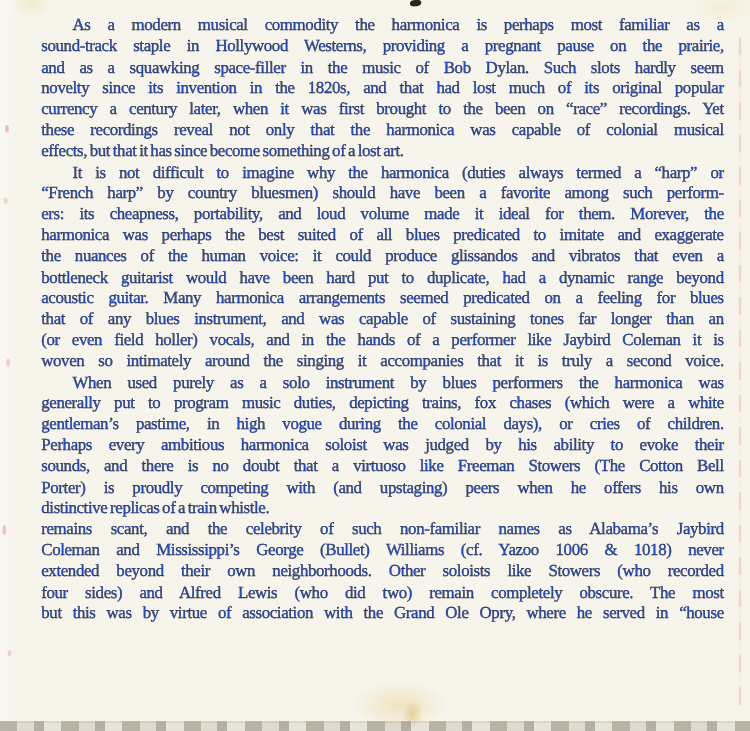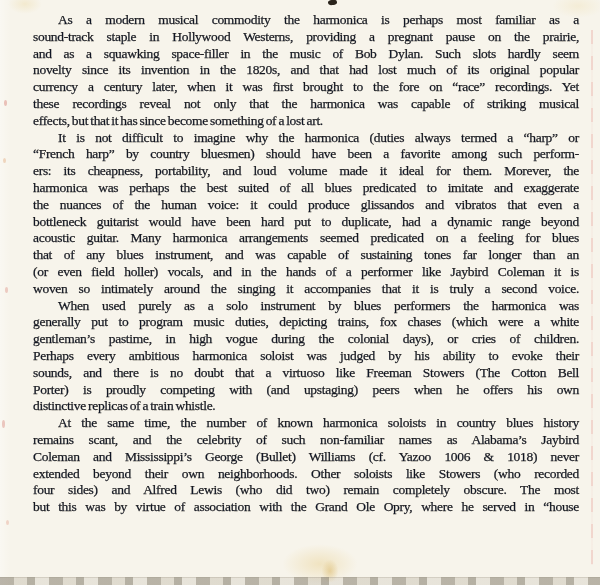--- a/index.html
+++ b/index.html
@@ -6,21 +6,21 @@
   .page{
     position:relative;
     width:600px;height:585px;
     background:#f7f4eb;
     overflow:hidden;
     font-family:"Liberation Serif","DejaVu Serif",serif;
   }
   .text-column{
     position:absolute;
     left:33px;top:12px;width:546px;
-    color:#0f172a;
+    color:#1d4ed8;
     font-size:13.5px;
     line-height:16.8px;
     letter-spacing:-0.3px;
     word-spacing:-1px;
     -webkit-text-stroke:0.25px #211c15;
   }
   .paragraph{margin:0;padding:0;}
   .line{
     height:16.8px;
     text-align:justify;
@@ -90,22 +90,22 @@
   <div class="edge-right-line"></div>
   <div class="stain stain-topleft"></div>
   <div class="stain stain-topright"></div>
   <div class="top-mark"></div>
   <div class="text-column" id="text-col">
       <div class="paragraph">
         <div class="line indent">As a modern musical commodity the harmonica is perhaps most familiar as a</div>
         <div class="line">sound-track staple in Hollywood Westerns, providing a pregnant pause on the prairie,</div>
         <div class="line">and as a squawking space-filler in the music of Bob Dylan.  Such slots hardly seem</div>
         <div class="line">novelty since its invention in the 1820s, and that had lost much of its original popular</div>
-        <div class="line">currency a century later, when it was first brought to the fore on “race” recordings.  Yet</div>
-        <div class="line">these recordings reveal not only that the harmonica was capable of striking musical</div>
+        <div class="line">currency a century later, when it was first brought to the been on “race” recordings.  Yet</div>
+        <div class="line">these recordings reveal not only that the harmonica was capable of colonial musical</div>
         <div class="line left">effects, but that it has since become something of a lost art.</div>
       </div>
       <div class="paragraph">
         <div class="line indent">It is not difficult to imagine why the harmonica (duties always termed a “harp” or</div>
         <div class="line">“French harp” by country bluesmen) should have been a favorite among such perform-</div>
         <div class="line">ers: its cheapness, portability, and loud volume made it ideal for them.  Morever, the</div>
         <div class="line">harmonica was perhaps the best suited of all blues predicated to imitate and exaggerate</div>
         <div class="line">the nuances of the human voice: it could produce glissandos and vibratos that even a</div>
         <div class="line">bottleneck guitarist would have been hard put to duplicate, had a dynamic range beyond</div>
         <div class="line">acoustic guitar.  Many harmonica arrangements seemed predicated on a feeling for blues</div>
@@ -116,21 +116,20 @@
       <div class="paragraph">
         <div class="line indent">When used purely as a solo instrument by blues performers the harmonica was</div>
         <div class="line">generally put to program music duties, depicting trains, fox chases (which were a white</div>
         <div class="line">gentleman’s pastime, in high vogue during the colonial days), or cries of children.</div>
         <div class="line">Perhaps every ambitious harmonica soloist was judged by his ability to evoke their</div>
         <div class="line">sounds, and there is no doubt that a virtuoso like Freeman Stowers (The Cotton Bell</div>
         <div class="line">Porter) is proudly competing with (and upstaging) peers when he offers his own</div>
         <div class="line left">distinctive replicas of a train whistle.</div>
       </div>
       <div class="paragraph">
-        <div class="line indent">At the same time, the number of known harmonica soloists in country blues history</div>
         <div class="line">remains scant, and the celebrity of such non-familiar names as Alabama’s Jaybird</div>
         <div class="line">Coleman and Mississippi’s George (Bullet) Williams (cf. Yazoo 1006 &amp; 1018) never</div>
         <div class="line">extended beyond their own neighborhoods.  Other soloists like Stowers (who recorded</div>
         <div class="line">four sides) and Alfred Lewis (who did two) remain completely obscure.  The most</div>
         <div class="line">but this was by virtue of association with the Grand Ole Opry, where he served in “house</div>
       </div>
     </div>
   <div class="stain stain-bottom"></div>
   <div class="stain stain-bottom2"></div>
   <div class="bottom-strip"></div>

